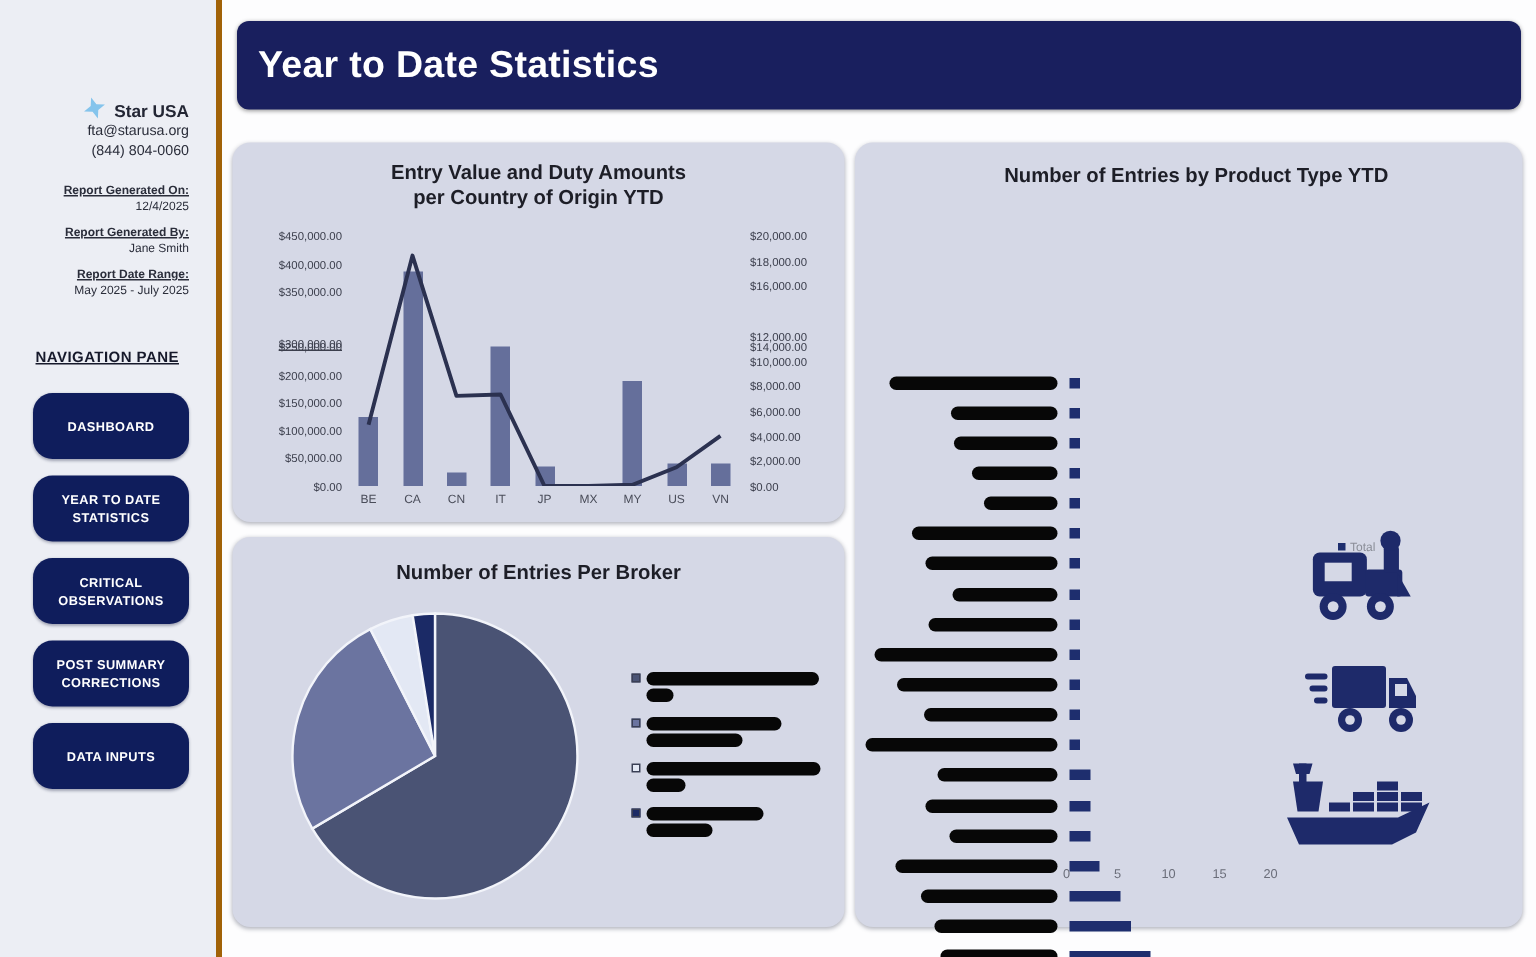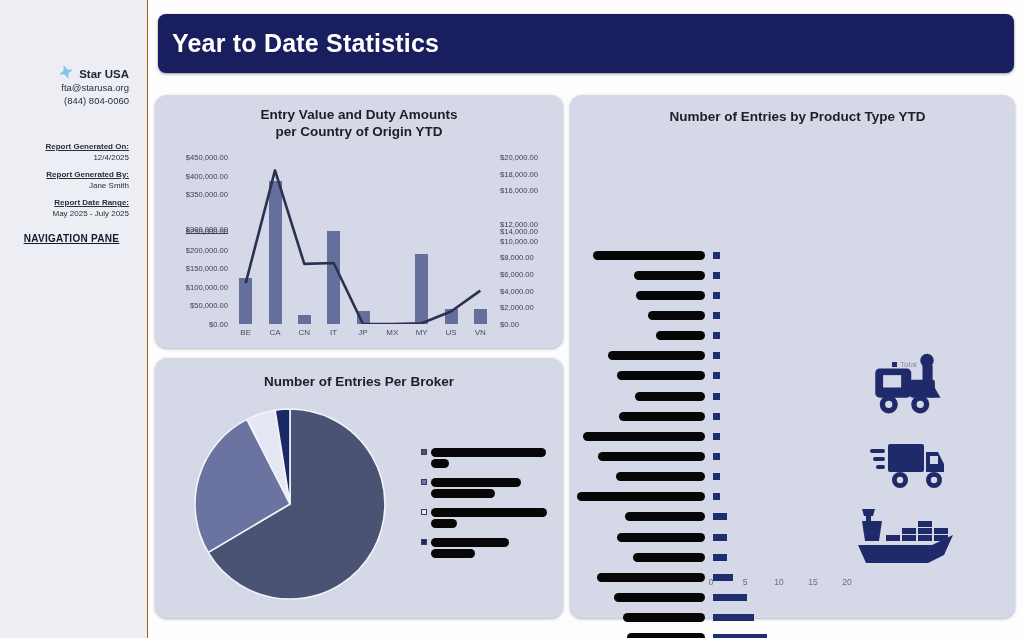--- a/index.html
+++ b/index.html
@@ -6,26 +6,26 @@
   html,body { width:1024px; height:638px; }
   body {
     font-family: "Liberation Sans", sans-serif;
     background:#fdfdfe;
     position:relative;
     overflow:hidden;
   }
   
   .sidebar {
     position:absolute; left:0; top:0; width:148px; height:638px;
-    background:#eceef4; border-right:1px solid #a16207;
+    background:#eceef4; border-right:4px solid #a16207;
   }
   .logo-row { position:absolute; top:64px; right:18px; display:flex; align-items:center; gap:5px; }
   .logo-text { font-size:11.5px; font-weight:bold; color:#232634; }
   .contact { position:absolute; top:81px; right:18px; text-align:right; font-size:9.5px; color:#2a2d3a; line-height:13px; }
-  .report-info { position:absolute; top:121px; right:18px; text-align:right; font-size:8px; color:#2a2d3a;margin-top:20px; }
+  .report-info { position:absolute; top:121px; right:18px; text-align:right; font-size:8px; color:#2a2d3a; }
   .report-item { margin-bottom:6px; }
   .report-label { text-decoration:underline; font-weight:bold; line-height:11px; }
   .report-value { line-height:11px; }
   .nav-heading { position:absolute; top:233px; left:0; width:143px; text-align:center;
     font-size:10px; font-weight:bold; color:#16192b; text-decoration:underline; letter-spacing:.3px; }
   .nav-stack { position:absolute; top:262px; left:22px; width:104px; display:flex; flex-direction:column; gap:11px; }
   .nav-btn {
     background:#0f1d5c; color:#fff; border:none; border-radius:13px;
     min-height:44px; padding:6px 8px; font-size:8.5px; font-weight:bold; letter-spacing:.3px;
     display:flex; align-items:center; justify-content:center; text-align:center; line-height:12px;
@@ -96,20 +96,27 @@
       <div class="report-item">
         <div class="report-label">Report Generated By:</div>
         <div class="report-value">Jane Smith</div>
       </div>
       <div class="report-item">
         <div class="report-label">Report Date Range:</div>
         <div class="report-value">May 2025 - July 2025</div>
       </div>
     </div>
   <div class="nav-heading">NAVIGATION PANE</div>
+  <div class="nav-stack" id="nav-stack">
+      <button class="nav-btn">DASHBOARD</button>
+      <button class="nav-btn">YEAR TO DATE STATISTICS</button>
+      <button class="nav-btn">CRITICAL OBSERVATIONS</button>
+      <button class="nav-btn">POST SUMMARY CORRECTIONS</button>
+      <button class="nav-btn">DATA INPUTS</button>
+    </div>
 </div>
 
 <div class="header">
   <div class="header-title">Year to Date Statistics</div>
 </div>
 
 <div class="panel" id="panel-combo">
   <div class="panel-title">
     <div>Entry Value and Duty Amounts</div>
     <div>per Country of Origin YTD</div>

